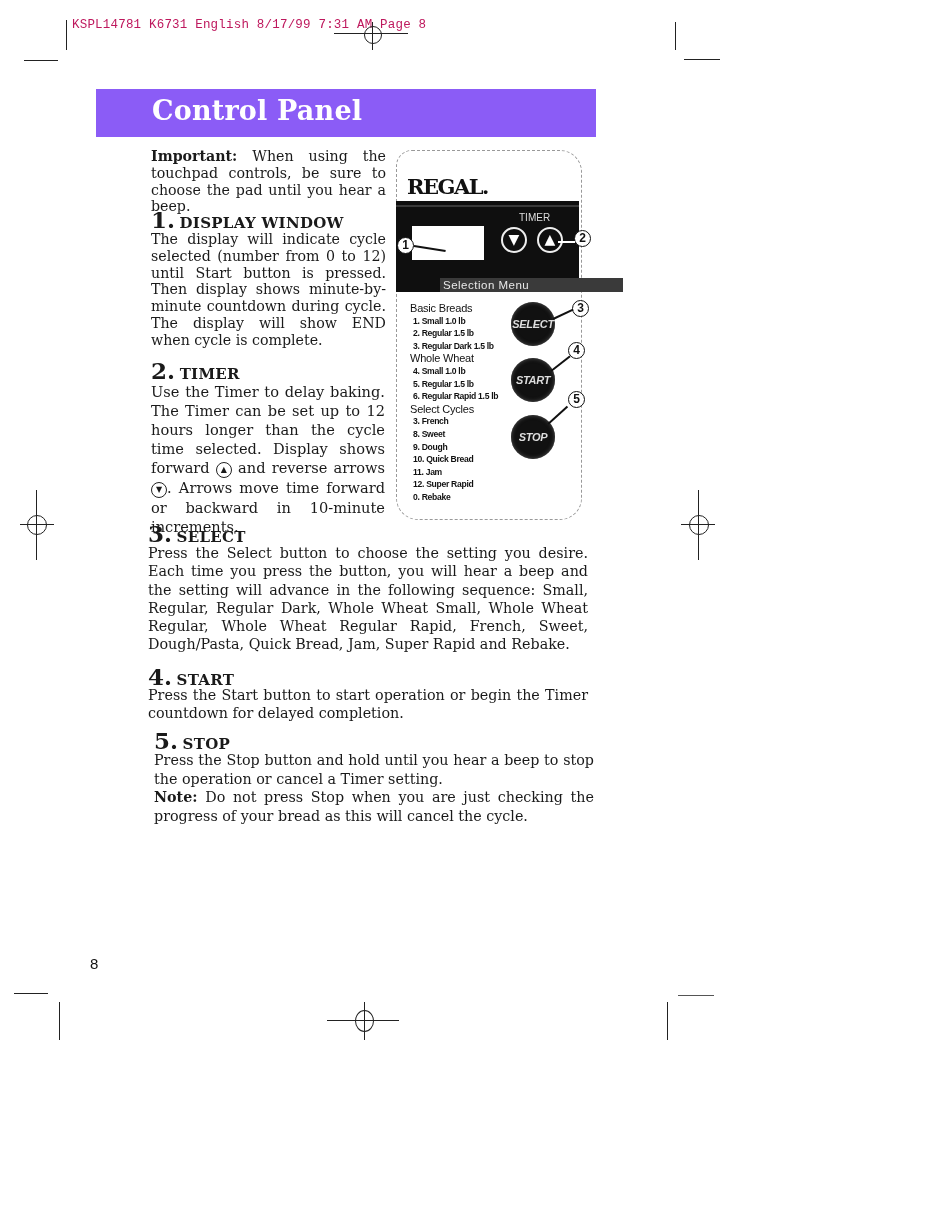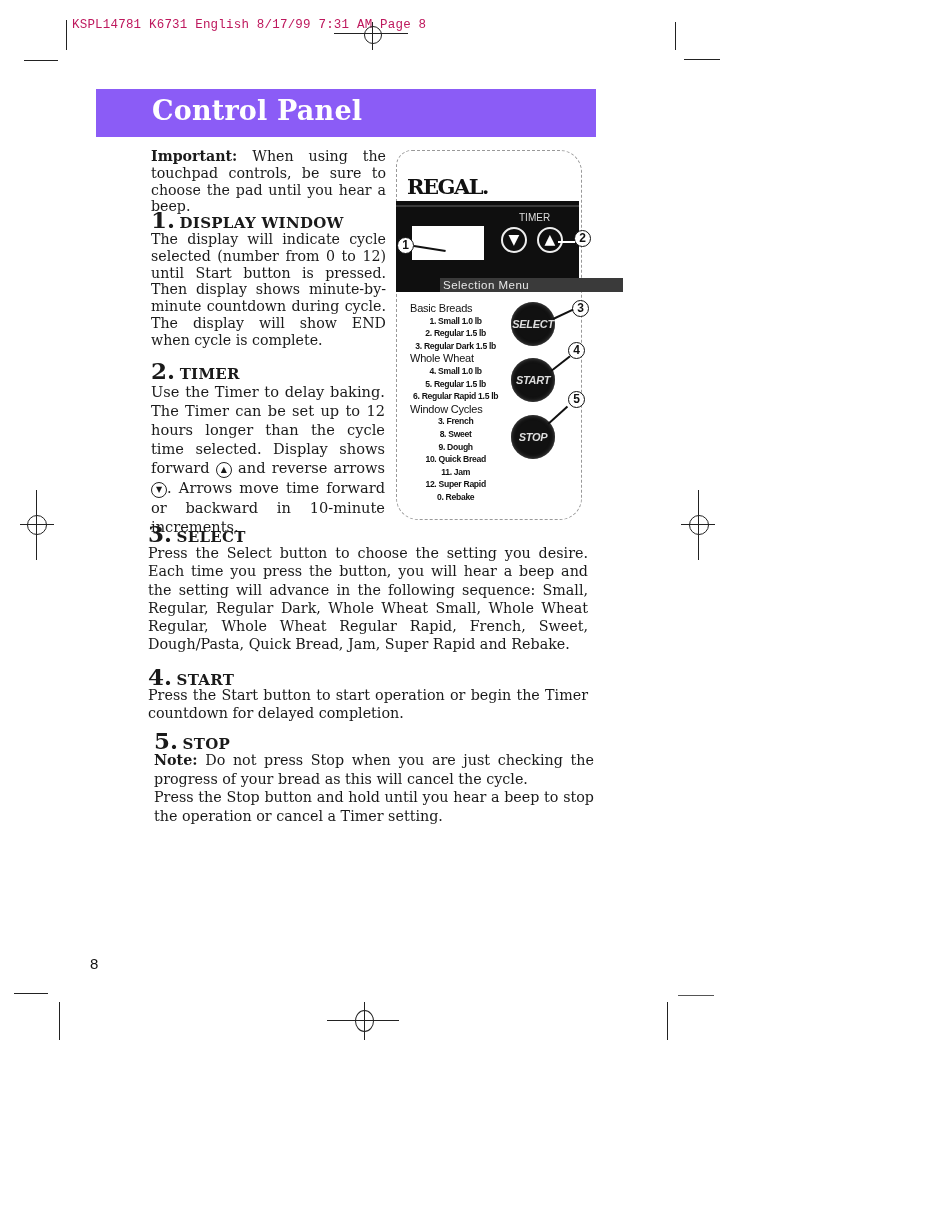--- a/index.html
+++ b/index.html
@@ -29,21 +29,21 @@
   .dark-panel { left:396px; top:201px; width:183px; height:91px; background:#0f0f0f; }
   .dark-panel .speckle { position:absolute; left:0; top:4px; right:0; height:2px; background:#3a3a3a; }
   .lcd { position:absolute; left:16px; top:25px; width:72px; height:34px; background:#ffffff; }
   .timer-label { position:absolute; left:123px; top:11px; font-family:"Liberation Sans", sans-serif; font-size:10px; color:#ddd; }
   .arrow-btn { position:absolute; top:26px; width:26px; height:26px; border:2.5px solid #eee; border-radius:50%; box-sizing:border-box; color:#fff; font-family:"DejaVu Sans", sans-serif; font-size:14px; line-height:21px; text-align:center; }
   .sel-menu { position:absolute; left:0; bottom:0; width:100%; height:14px; background:#3a3a3a;margin-left:44px; }
   .sel-menu span { position:absolute; left:3px; top:0px; font-family:"Liberation Sans", sans-serif; font-size:11.5px; color:#e8e8e8; letter-spacing:0.5px; line-height:14px; }
 
   .menu-list { left:410px; top:302px; font-family:"Liberation Sans", sans-serif; color:#111; }
   .menu-list .grp { font-size:11px; line-height:12.6px; letter-spacing:-0.2px; }
-  .menu-list .it { font-size:8.6px; line-height:12.6px; font-weight:bold; padding-left:3px; letter-spacing:-0.3px; white-space:nowrap;text-align:center; }
+  .menu-list .it { font-size:8.6px; line-height:12.6px; font-weight:bold; padding-left:3px; letter-spacing:-0.3px; white-space:nowrap; }
 
   .round-btn { position:absolute; width:44px; height:44px; border-radius:50%; background:#111; color:#ddd; font-family:"Liberation Sans", sans-serif; font-style:italic; font-weight:bold; font-size:11px; text-align:center; line-height:44px; letter-spacing:-0.3px; box-shadow: inset 0 0 4px #555; }
 
   .callout { position:absolute; width:15px; height:15px; border:1.6px solid #111; border-radius:50%; background:#fff; font-family:"Liberation Sans", sans-serif; font-weight:bold; font-size:12px; line-height:15px; text-align:center; color:#111; box-sizing:content-box; }
   .leader { position:absolute; height:1.6px; background:#111; transform-origin:left center; }
 
   .page-num { left:90px; top:955px; font-family:"Liberation Sans", sans-serif; font-size:15px; color:#111; }
 </style>
 </head>
 <body>
@@ -111,22 +111,22 @@
     <span class="head">Start</span>
   </div>
   <p>Press the Start button to start operation or begin the Timer countdown for delayed completion.</p>
 </div>
 
 <div class="abs col" style="left:154px;top:731px;width:440px;line-height:18.5px;font-size:14.3px;">
   <div class="sechead" style="height:20px;line-height:20px;">
     <span class="num">5.</span>
     <span class="head">Stop</span>
   </div>
+  <p>Press the Stop button and hold until you hear a beep to stop the operation or cancel a Timer setting.</p>
   <p><b>Note:</b><span> Do not press Stop when you are just checking the progress of your bread as this will cancel the cycle.</span></p>
-  <p>Press the Stop button and hold until you hear a beep to stop the operation or cancel a Timer setting.</p>
 </div>
 
 <div class="abs panel-frame"></div>
 <div class="abs brand">REGAL.</div>
 
 <div class="abs dark-panel">
   <div class="speckle"></div>
   <div class="lcd"></div>
   <div class="timer-label">TIMER</div>
   <div class="arrow-btn" style="left:105px;"><span>▼</span></div>
@@ -144,21 +144,21 @@
 
 <div class="abs menu-list">
   <div class="grp">Basic Breads</div>
   <div class="it">1. Small 1.0 lb</div>
   <div class="it">2. Regular 1.5 lb</div>
   <div class="it">3. Regular Dark 1.5 lb</div>
   <div class="grp">Whole Wheat</div>
   <div class="it">4. Small 1.0 lb</div>
   <div class="it">5. Regular 1.5 lb</div>
   <div class="it">6. Regular Rapid 1.5 lb</div>
-  <div class="grp">Window Cycles</div>
+  <div class="grp">Select Cycles</div>
   <div class="it">3. French</div>
   <div class="it">8. Sweet</div>
   <div class="it">9. Dough</div>
   <div class="it">10. Quick Bread</div>
   <div class="it">11. Jam</div>
   <div class="it">12. Super Rapid</div>
   <div class="it">0. Rebake</div>
 </div>
 
 <div class="round-btn" style="left:511px;top:302px;">SELECT</div>

